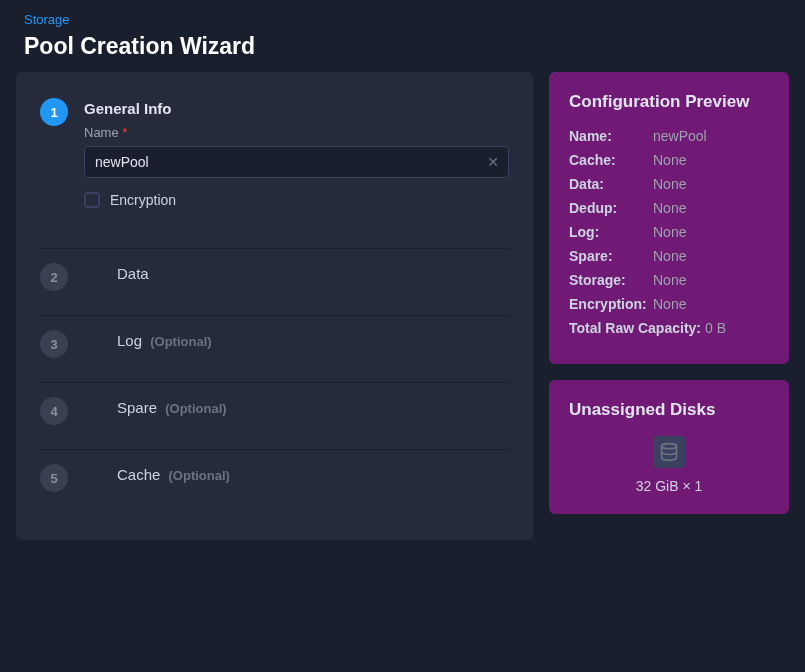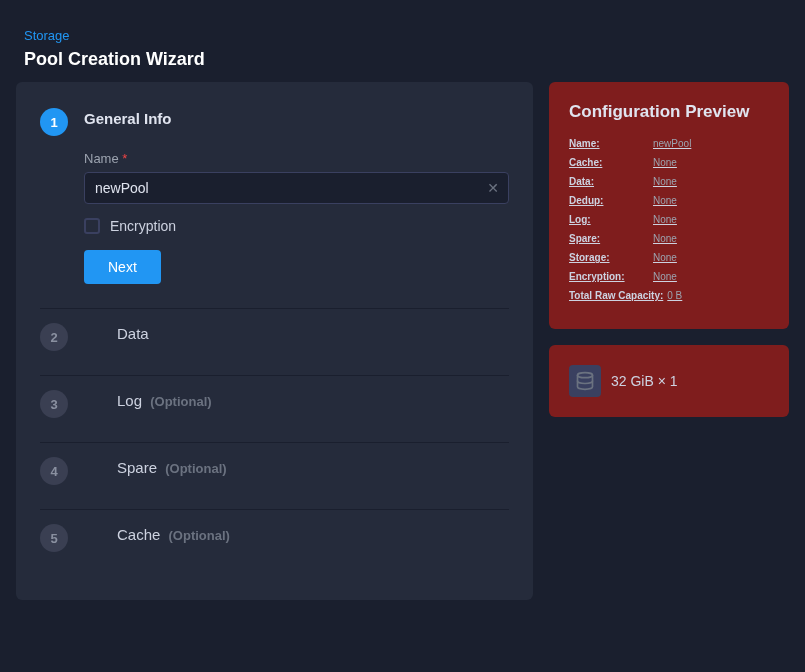--- a/index.html
+++ b/index.html
@@ -5,31 +5,31 @@
     * { box-sizing: border-box; margin: 0; padding: 0; }
     body {
       background-color: #1a1f2e;
       font-family: 'Segoe UI', Arial, sans-serif;
       color: #cdd2e0;
       font-size: 14px;
       min-height: 672px;
       width: 805px;
     }
     .page-header {
-      padding: 28px 24px 12px;
+      padding: 12px 24px 12px;
     }
     .breadcrumb {
       color: #2196f3;
       font-size: 13px;
       margin-bottom: 6px;
       cursor: pointer;
     }
     .page-title {
       color: #ffffff;
-      font-size: 18px;
+      font-size: 23px;
       font-weight: 600;
     }
     .main-content {
       display: flex;
       gap: 16px;
       padding: 0 16px 16px;
     }
     
     .wizard-panel {
       background-color: #252b3b;
@@ -78,21 +78,21 @@
       margin-left: 4px;
     }
     .step-content {
       flex: 1;
     }
     .step-content .step-title {
       font-size: 15px;
       font-weight: 600;
       color: #e0e4ef;
       padding-top: 4px;
-      margin-bottom: 24px;
+      margin-bottom: 8px;
     }
     .form-group {
       margin-bottom: 14px;
     }
     .form-label {
       font-size: 13px;
       color: #9ca3af;
       margin-bottom: 6px;
       display: block;
     }
@@ -167,49 +167,49 @@
 
     
     .right-column {
       display: flex;
       flex-direction: column;
       gap: 16px;
       width: 240px;
       flex-shrink: 0;
     }
     .config-panel, .disks-panel {
-      background-color: #7f1d1d;
+      background-color: #701a75;
       border-radius: 6px;
       padding: 20px;
     }
     .panel-title {
       font-size: 17px;
       font-weight: 600;
       color: #e0e4ef;
       margin-bottom: 16px;
     }
     .config-row {
       display: flex;
       margin-bottom: 8px;
-      font-size: 10px;
-      text-decoration: underline;
+      font-size: 14px;
     }
     .config-key {
       font-weight: 600;
       color: #cdd2e0;
       margin-right: 4px;
       min-width: 80px;
     }
     .config-val {
       color: #9ca3af;
     }
     .disk-item {
       display: flex;
       align-items: center;
       gap: 10px;
+      flex-direction: column;
     }
     .disk-icon {
       width: 32px;
       height: 32px;
       background-color: #3a4060;
       border-radius: 4px;
       display: flex;
       align-items: center;
       justify-content: center;
       font-size: 18px;
@@ -250,21 +250,20 @@
           </label>
           <div class="input-wrapper">
             <input type="text" class="form-input" value="newPool" style="">
             <button class="clear-btn">✕</button>
           </div>
         </div>
         <div class="checkbox-row">
           <input type="checkbox" class="checkbox-custom" id="encryption-cb" style="">
           <label class="checkbox-label" for="encryption-cb">Encryption</label>
         </div>
-        <button class="next-btn">Next</button>
       </div>
     </div>
 
     <hr class="divider">
 
     <div class="step">
       <div class="step-number inactive">
         <span>2</span>
       </div>
       <div class="step-content">
@@ -354,20 +353,21 @@
       <span class="config-val">None</span>
     </div>
           <div class="config-row">
       <span class="config-key">Total Raw Capacity:</span>
       <span class="config-val">0 B</span>
     </div>
         </div>
     </div>
 
     <div class="disks-panel">
+      <div class="panel-title">Unassigned Disks</div>
       <div id="disk-rows">
           <div class="disk-item">
       <div class="disk-icon">
         <svg width="20" height="20" viewBox="0 0 24 24" fill="none" stroke="#6b7280" stroke-width="2" stroke-linecap="round" stroke-linejoin="round">
           <ellipse cx="12" cy="5" rx="9" ry="3"></ellipse>
           <path d="M21 12c0 1.66-4 3-9 3s-9-1.34-9-3"></path>
           <path d="M3 5v14c0 1.66 4 3 9 3s9-1.34 9-3V5"></path>
         </svg>
       </div>
       <span class="disk-label">32 GiB × 1</span>

